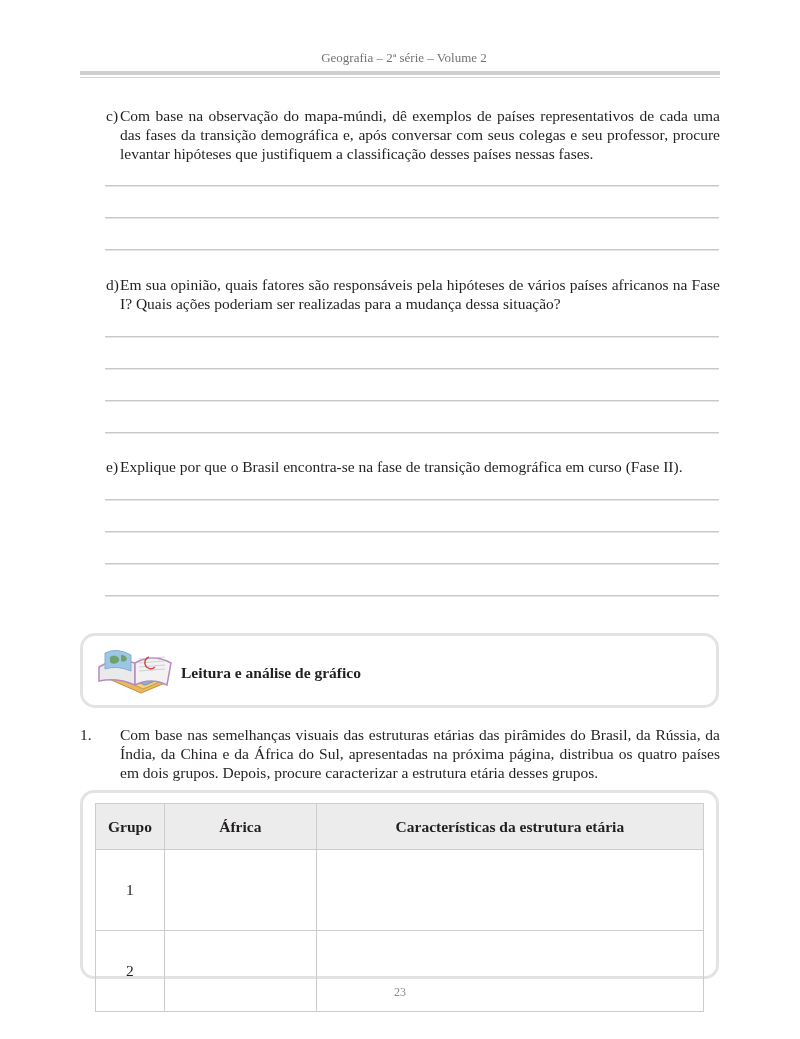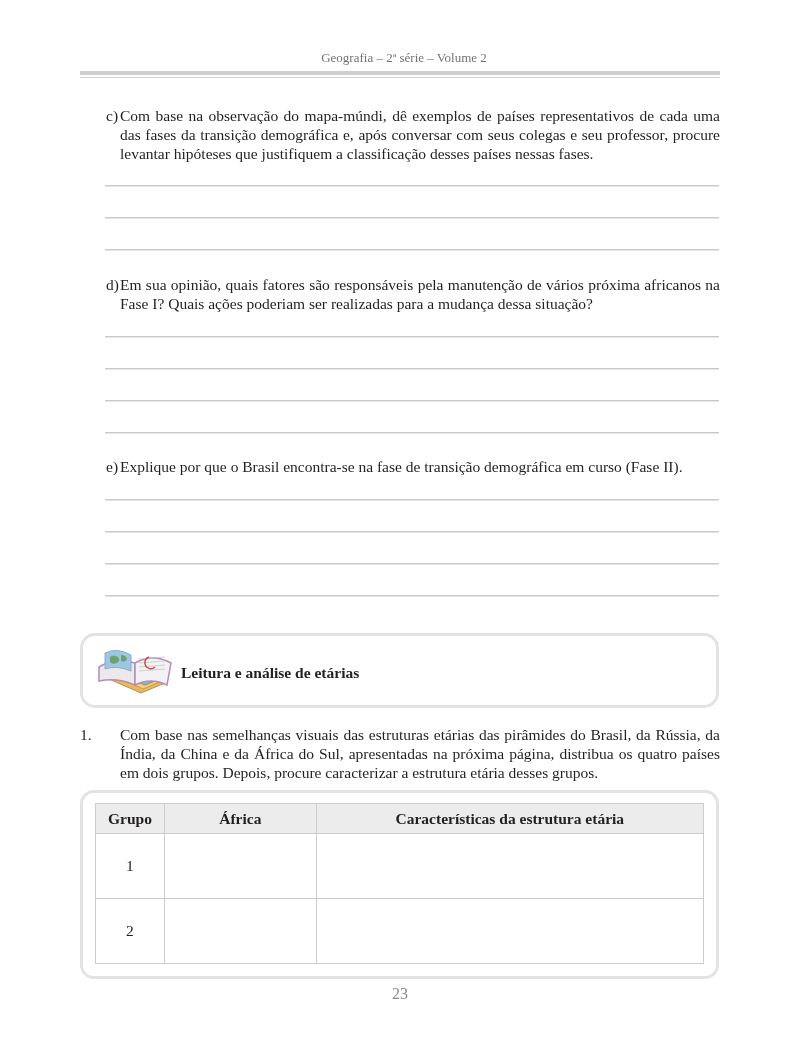--- a/index.html
+++ b/index.html
@@ -25,43 +25,43 @@
   .book-icon { left: 95px; top: 645px; width: 80px; height: 52px; }
 
   .q1 { left: 80px; width: 640px; top: 725px; font-size: 15.5px; line-height: 19px; text-align: justify; }
   .q1 .num { position: absolute; left: 0; top: 0; }
   .q1 .body { display: block; margin-left: 40px; }
 
   .table-box { left: 80px; top: 790px; width: 633px; height: 183px; border: 3px solid #e3e3e3;
                border-radius: 14px; background: #fff; }
   table.grid { position: absolute; left: 95px; top: 803px; width: 609px; border-collapse: collapse;
                font-size: 15.5px; }
-  table.grid th, table.grid td { border: 1px solid #cccccc; text-align: center; padding: 0; }
+  table.grid th, table.grid td { border: 1px solid #cccccc; text-align: center; padding: 8px; }
   table.grid th { background: #ececec; height: 29px; font-weight: bold; }
   table.grid td { height: 64px; }
-  .page-number { left: 0; width: 800px; top: 985px; text-align: center; font-size: 16px; color: #8a8a8a; }
+  .page-number { left: 0; width: 800px; top: 985px; text-align: center; font-size: 12px; color: #8a8a8a; }
 </style>
 </head>
 <body>
 
 <div class="abs running-head">Geografia – 2ª série – Volume 2</div>
 <div class="abs rule-thick"></div>
 <div class="abs rule-thin"></div>
 
 <div class="abs question" style="top:106px;">
   <span class="letter">c)</span>
   <span class="body">Com base na observação do mapa-múndi, dê exemplos de países representativos de cada uma das fases da transição demográfica e, após conversar com seus colegas e seu professor, procure levantar hipóteses que justifiquem a classificação desses países nessas fases.</span>
 </div>
 <div class="abs answer-line" style="top:185px;"></div>
 <div class="abs answer-line" style="top:217px;"></div>
 <div class="abs answer-line" style="top:249px;"></div>
 
 <div class="abs question" style="top:275px;">
   <span class="letter">d)</span>
-  <span class="body">Em sua opinião, quais fatores são responsáveis pela manutenção de vários próxima africanos na Fase I? Quais ações poderiam ser realizadas para a mudança dessa situação?</span>
+  <span class="body">Em sua opinião, quais fatores são responsáveis pela hipóteses de vários países africanos na Fase I? Quais ações poderiam ser realizadas para a mudança dessa situação?</span>
 </div>
 <div class="abs answer-line" style="top:336px;"></div>
 <div class="abs answer-line" style="top:368px;"></div>
 <div class="abs answer-line" style="top:400px;"></div>
 <div class="abs answer-line" style="top:432px;"></div>
 
 <div class="abs question" style="top:457px;">
   <span class="letter">e)</span>
   <span class="body">Explique por que o Brasil encontra-se na fase de transição demográfica em curso (Fase II).</span>
 </div>
@@ -86,21 +86,21 @@
     <path d="M26 10 q5 0 6 4 q-2 4 -6 2 Z" fill="#6ea16b"></path>
 
     <line x1="44" y1="14" x2="70" y2="12" stroke="#c7c7c7" stroke-width="0.8"></line>
     <line x1="44" y1="18" x2="70" y2="16" stroke="#c7c7c7" stroke-width="0.8"></line>
     <line x1="44" y1="22" x2="70" y2="20" stroke="#c7c7c7" stroke-width="0.8"></line>
     <line x1="44" y1="26" x2="70" y2="24" stroke="#c7c7c7" stroke-width="0.8"></line>
 
     <path d="M54 12 A6 6 0 1 0 60 22" fill="none" stroke="#d9434d" stroke-width="1.5"></path>
   </svg>
 </div>
-<div class="abs banner-title">Leitura e análise de etárias</div>
+<div class="abs banner-title">Leitura e análise de gráfico</div>
 
 <div class="abs q1">
   <span class="num">1.</span>
   <span class="body">Com base nas semelhanças visuais das estruturas etárias das pirâmides do Brasil, da Rússia, da Índia, da China e da África do Sul, apresentadas na próxima página, distribua os quatro países em dois grupos. Depois, procure caracterizar a estrutura etária desses grupos.</span>
 </div>
 
 <div class="abs table-box"></div>
 <table class="grid">
   <colgroup>
     <col style="width:69px">

